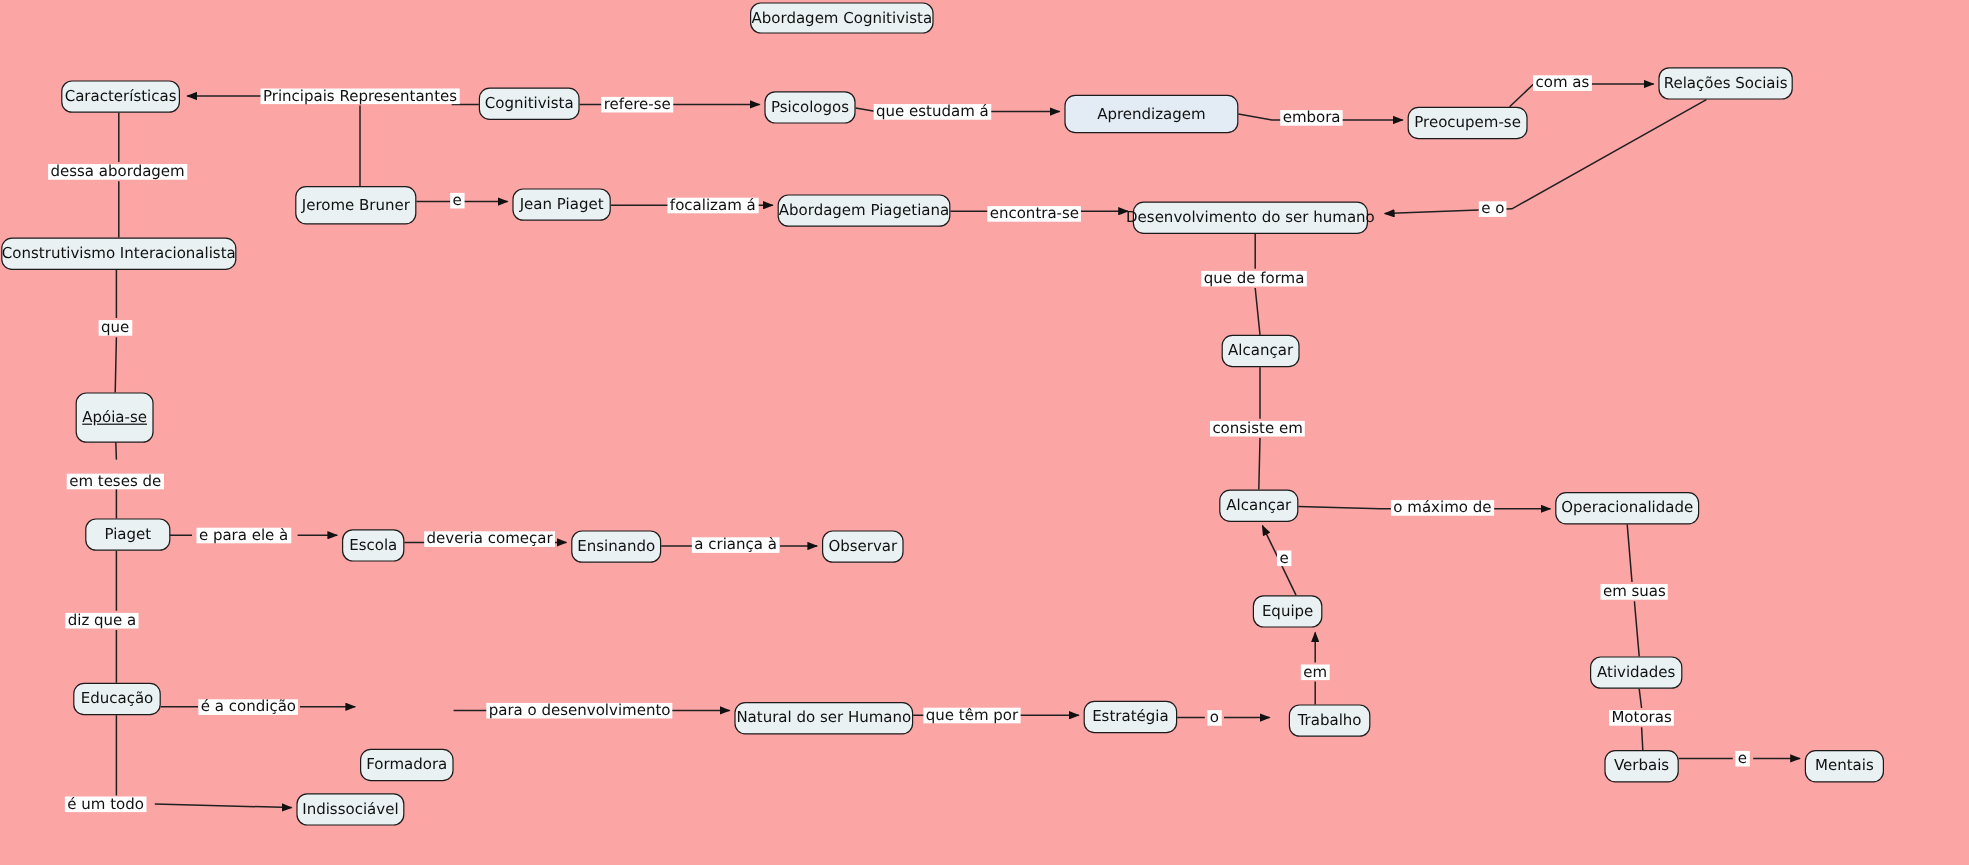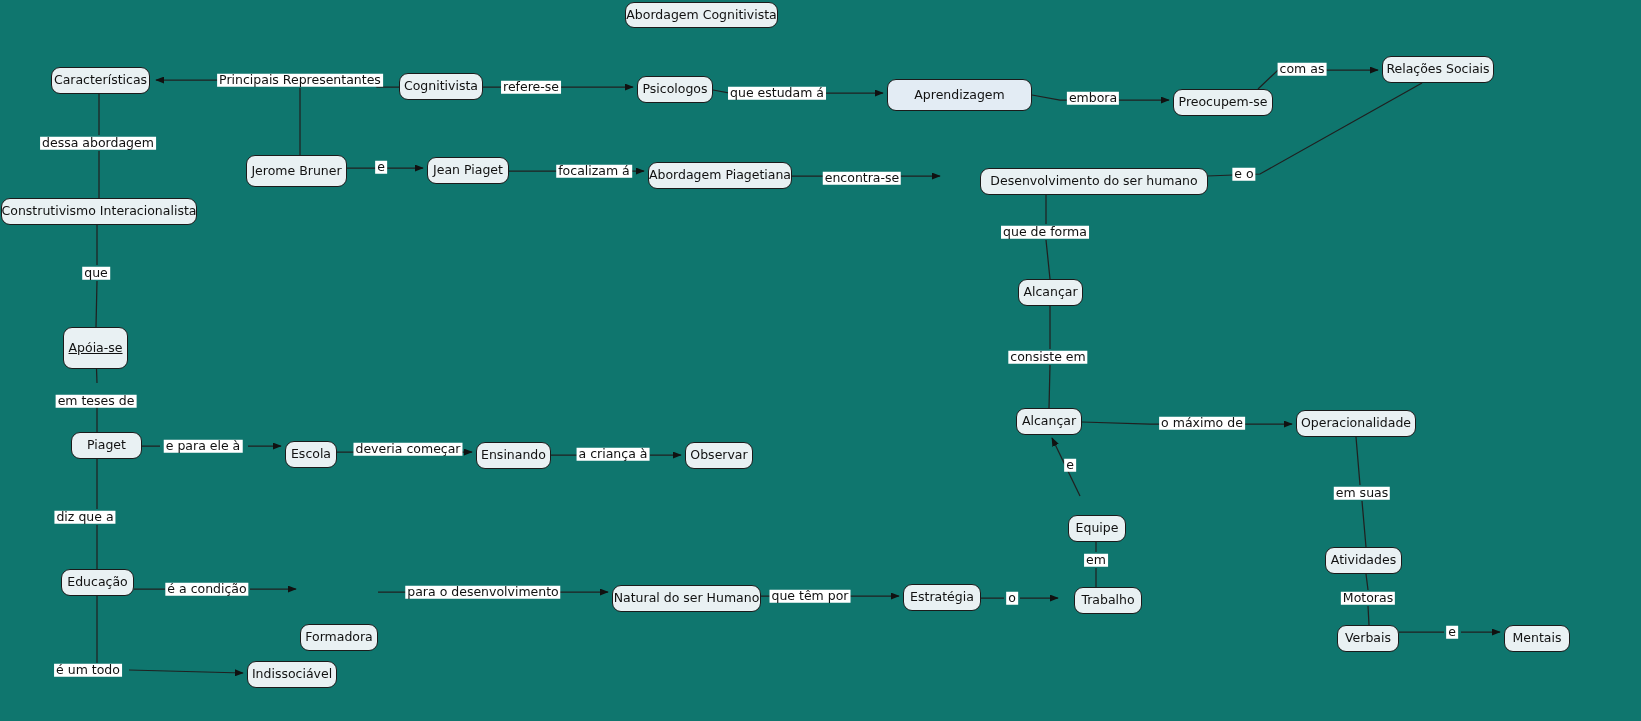--- a/index.html
+++ b/index.html
@@ -10,21 +10,21 @@
   body {
     width: 1641px;
     height: 721px;
     overflow: hidden;
     font-family: "DejaVu Sans", "Liberation Sans", sans-serif;
   }
   #map-root {
     position: relative;
     width: 1641px;
     height: 721px;
-    background: #0f766e;
+    background: #fca5a5;
   }
   svg.map-canvas {
     position: absolute;
     top: 0;
     left: 0;
     width: 1641px;
     height: 721px;
     overflow: visible;
   }
   .node-box {
@@ -115,31 +115,31 @@
       <div class="node-box" style="left: 625px; top: 2px; width: 153px; height: 26px;">Abordagem Cognitivista</div>
       <div class="node-box" style="left: 51px; top: 67px; width: 99px; height: 27px;">Características</div>
       <div class="node-box" style="left: 399px; top: 73px; width: 84px; height: 27px;">Cognitivista</div>
       <div class="node-box" style="left: 637px; top: 76px; width: 76px; height: 27px;">Psicologos</div>
       <div class="node-box accent" style="left: 887px; top: 79px; width: 145px; height: 32px;">Aprendizagem</div>
       <div class="node-box" style="left: 1173px; top: 89px; width: 100px; height: 27px;">Preocupem-se</div>
       <div class="node-box" style="left: 1382px; top: 56px; width: 112px; height: 27px;">Relações Sociais</div>
       <div class="node-box" style="left: 246px; top: 155px; width: 101px; height: 32px;">Jerome Bruner</div>
       <div class="node-box" style="left: 427px; top: 157px; width: 82px; height: 27px;">Jean Piaget</div>
       <div class="node-box" style="left: 648px; top: 162px; width: 144px; height: 27px;">Abordagem Piagetiana</div>
-      <div class="node-box" style="left: 944px; top: 168px; width: 228px; height: 27px; margin-left: 36px;">Desenvolvimento do ser humano</div>
+      <div class="node-box" style="left: 944px; top: 168px; width: 196px; height: 27px;">Desenvolvimento do ser humano</div>
       <div class="node-box" style="left: 1px; top: 198px; width: 196px; height: 27px;">Construtivismo Interacionalista</div>
       <div class="node-box" style="left: 1018px; top: 279px; width: 65px; height: 27px;">Alcançar</div>
       <div class="node-box" style="left: 63px; top: 327px; width: 65px; height: 42px; text-decoration: underline;">Apóia-se</div>
       <div class="node-box" style="left: 1016px; top: 408px; width: 66px; height: 27px;">Alcançar</div>
       <div class="node-box" style="left: 1296px; top: 410px; width: 120px; height: 27px;">Operacionalidade</div>
       <div class="node-box" style="left: 71px; top: 432px; width: 71px; height: 27px;">Piaget</div>
       <div class="node-box" style="left: 285px; top: 441px; width: 52px; height: 27px;">Escola</div>
       <div class="node-box" style="left: 476px; top: 442px; width: 75px; height: 27px;">Ensinando</div>
       <div class="node-box" style="left: 685px; top: 442px; width: 68px; height: 27px;">Observar</div>
-      <div class="node-box" style="left: 1068px; top: 496px; width: 58px; height: 27px; margin-top: 19px;">Equipe</div>
+      <div class="node-box" style="left: 1044px; top: 496px; width: 58px; height: 27px;">Equipe</div>
       <div class="node-box" style="left: 1325px; top: 547px; width: 77px; height: 27px;">Atividades</div>
       <div class="node-box" style="left: 61px; top: 569px; width: 73px; height: 27px;">Educação</div>
       <div class="node-box" style="left: 300px; top: 577px; width: 78px; height: 27px; margin-top: 47px;">Formadora</div>
       <div class="node-box" style="left: 612px; top: 585px; width: 149px; height: 27px;">Natural do ser Humano</div>
       <div class="node-box" style="left: 903px; top: 584px; width: 78px; height: 27px;">Estratégia</div>
       <div class="node-box" style="left: 1062px; top: 587px; width: 68px; height: 27px; margin-left: 12px;">Trabalho</div>
       <div class="node-box" style="left: 1337px; top: 625px; width: 62px; height: 27px;">Verbais</div>
       <div class="node-box" style="left: 1504px; top: 625px; width: 66px; height: 27px;">Mentais</div>
       <div class="node-box" style="left: 247px; top: 661px; width: 90px; height: 27px;">Indissociável</div>
     </div>

